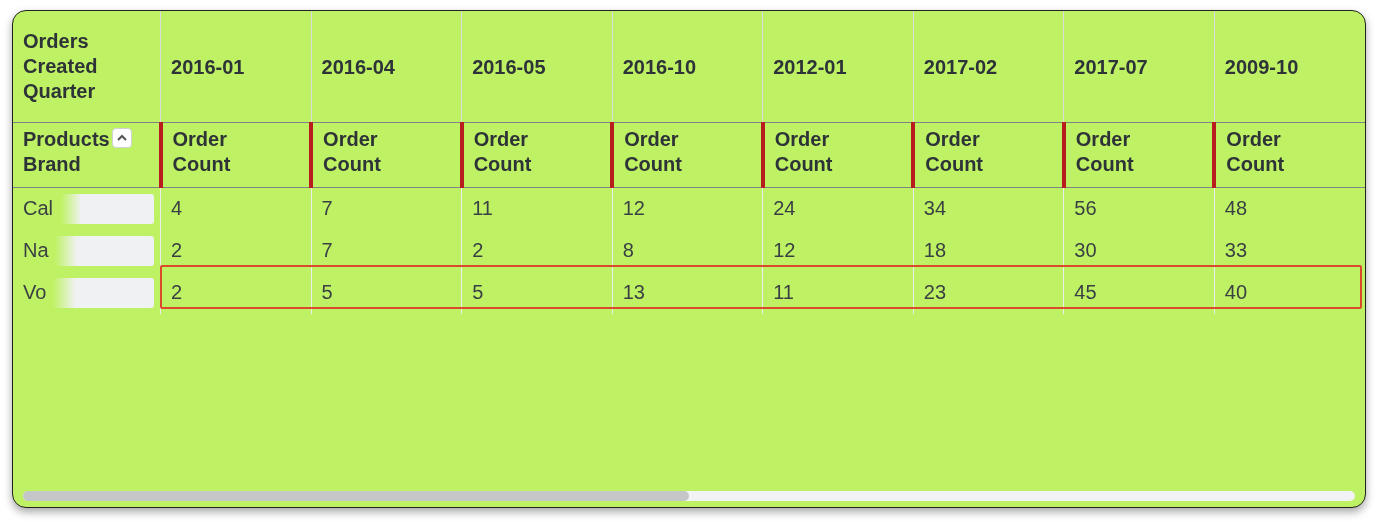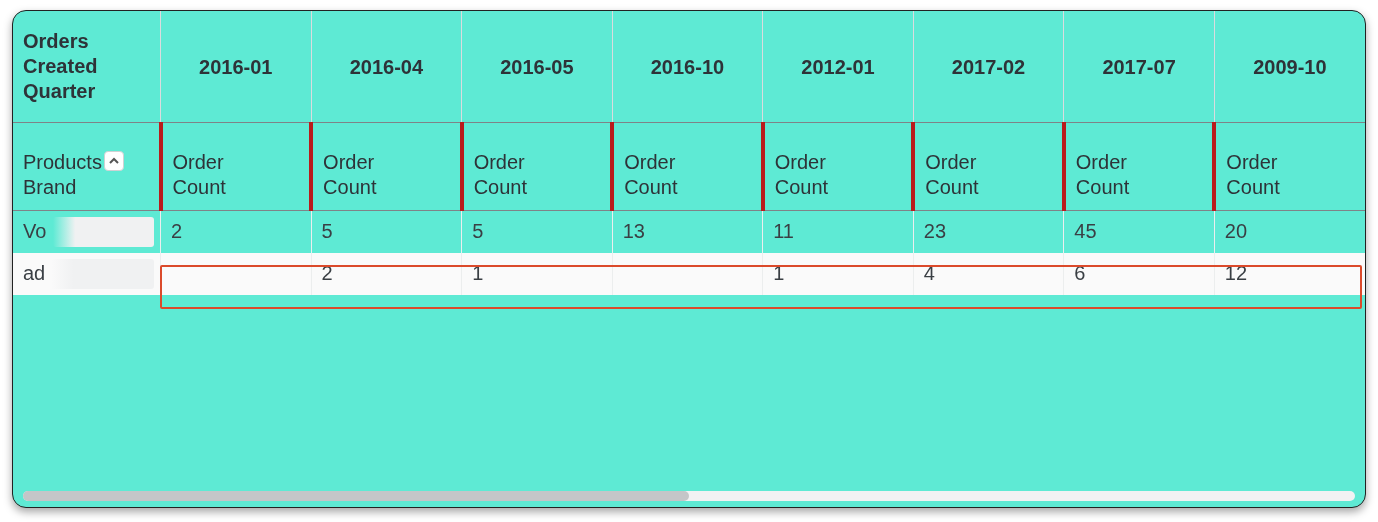--- a/index.html
+++ b/index.html
@@ -11,21 +11,21 @@
     }
     .card {
       position: relative;
       width: 1354px;
       height: 498px;
       margin: 10px 12px;
       border: 1px solid #222;
       border-radius: 14px;
       box-shadow: 0 4px 8px rgba(0,0,0,.35);
       overflow: hidden;
-      background: #5eead4;
+      background: #bef264;
     }
     table.pivot {
       width: 100%;
       border-collapse: collapse;
       table-layout: fixed;
       font-size: 20px;
       color: #3a3f44;
     }
     table.pivot th, table.pivot td {
       text-align: left;
@@ -40,28 +40,28 @@
     
     tr.hdr-top th {
       font-weight: 700;
       color: #2e3338;
       border-bottom: 1px solid #7f8387;
       padding-top: 18px;
       padding-bottom: 18px;
       line-height: 1.3;
     }
     tr.hdr-top th.dim-head { line-height: 1.25; }
-    tr.hdr-top th + th { border-left: 1px solid #dadcde; text-align: center; }
+    tr.hdr-top th + th { border-left: 1px solid #dadcde; }
 
     
     tr.hdr-sub th {
-      font-weight: 400;
+      font-weight: 700;
       color: #2e3338;
       border-bottom: 1px solid #7f8387;
-      padding-top: 27px;
+      padding-top: 4px;
       padding-bottom: 10px;
       line-height: 1.25;
       margin-top: 18px;
     }
     tr.hdr-sub th + th { border-left: 4px solid #b91c1c; }
     tr.hdr-sub th.dim-head { white-space: nowrap; }
 
     
     .chev-btn {
       display: inline-flex;
@@ -165,45 +165,59 @@
         <th><span>Order<br>Count</span></th>
         <th><span>Order<br>Count</span></th>
         <th><span>Order<br>Count</span></th>
         <th><span>Order<br>Count</span></th>
         <th><span>Order<br>Count</span></th>
       </tr>
     </thead>
     <tbody>
       <tr>
         <td class="dim-cell">
+          <span>Cal</span>
+          <span class="mask" style="left:48px"></span>
+        </td>
+        <td><span>4</span></td>
+        <td><span>7</span></td>
+        <td><span>11</span></td>
+        <td><span>12</span></td>
+        <td><span>24</span></td>
+        <td><span>34</span></td>
+        <td><span>56</span></td>
+        <td><span>48</span></td>
+      </tr>
+      <tr>
+        <td class="dim-cell">
+          <span>Na</span>
+          <span class="mask" style="left:42px"></span>
+        </td>
+        <td><span>2</span></td>
+        <td><span>7</span></td>
+        <td><span>2</span></td>
+        <td><span>8</span></td>
+        <td><span>12</span></td>
+        <td><span>18</span></td>
+        <td><span>30</span></td>
+        <td><span>33</span></td>
+      </tr>
+      <tr>
+        <td class="dim-cell">
           <span>Vo</span>
           <span class="mask" style="left:40px"></span>
         </td>
         <td><span>2</span></td>
         <td><span>5</span></td>
         <td><span>5</span></td>
         <td><span>13</span></td>
         <td><span>11</span></td>
         <td><span>23</span></td>
         <td><span>45</span></td>
-        <td><span>20</span></td>
-      </tr>
-      <tr class="z">
-        <td class="dim-cell">
-          <span>ad</span>
-          <span class="mask" style="left:38px"></span>
-        </td>
-        <td><span></span></td>
-        <td><span>2</span></td>
-        <td><span>1</span></td>
-        <td><span></span></td>
-        <td><span>1</span></td>
-        <td><span>4</span></td>
-        <td><span>6</span></td>
-        <td><span>12</span></td>
+        <td><span>40</span></td>
       </tr>
     </tbody>
   </table>
 
   <div class="hl" style="left:147px;top:254px;width:1202px;height:44px;"></div>
 
   <div class="hscroll">
     <div class="thumb" style="width:50%"></div>
   </div>
 </div>

